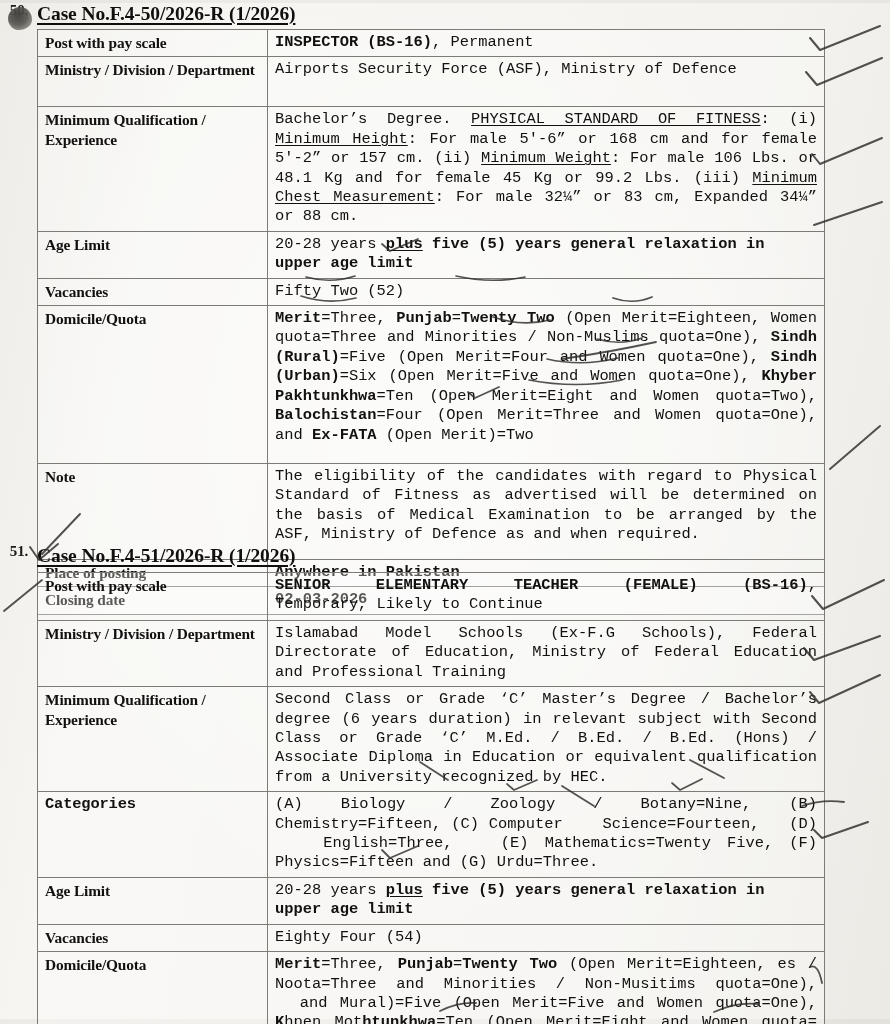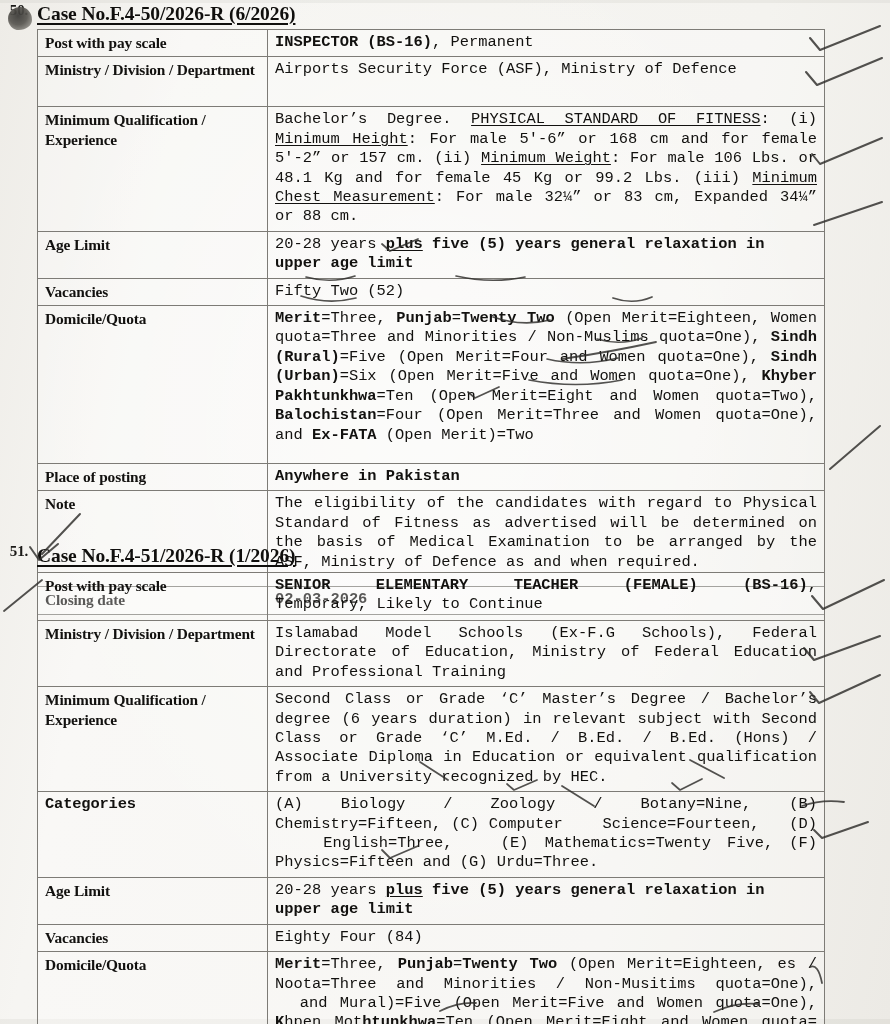--- a/index.html
+++ b/index.html
@@ -129,21 +129,21 @@
 
 <div class="page">
 
   <div class="streak" style="left:0; top:0; width:890px; height:3px;"></div>
   <div class="streak" style="left:0; top:1019px; width:890px; height:5px;"></div>
 
   <div class="margin-num n1">50.</div>
   <div class="ink-blot"></div>
   <div class="margin-num n2">51.</div>
 
-  <div class="case-heading h1">Case No.F.4-50/2026-R (6/2026)</div>
+  <div class="case-heading h1">Case No.F.4-50/2026-R (1/2026)</div>
 
   <table class="doc-table t1">
     <tbody>
       <tr>
         <td class="col-label">Post  with pay scale</td>
         <td class="col-value nojust"><span class="b">INSPECTOR (BS-16)</span>, Permanent</td>
       </tr>
       <tr>
         <td class="col-label" style="height:42px;">Ministry / Division / Department</td>
         <td class="col-value nojust">Airports Security Force (ASF), Ministry of Defence</td>
@@ -158,28 +158,28 @@
       </tr>
       <tr>
         <td class="col-label">Vacancies</td>
         <td class="col-value nojust">Fifty Two (52)</td>
       </tr>
       <tr>
         <td class="col-label" style="height:150px;">Domicile/Quota</td>
         <td class="col-value"><span class="b">Merit</span>=Three, <span class="b">Punjab</span>=<span class="b">Twenty Two</span> (Open Merit=Eighteen, Women quota=Three and Minorities / Non-Muslims quota=One), <span class="b">Sindh (Rural)</span>=Five (Open Merit=Four and Women quota=One), <span class="b">Sindh (Urban)</span>=Six (Open Merit=Five and Women quota=One), <span class="b">Khyber Pakhtunkhwa</span>=Ten (Open Merit=Eight and Women quota=Two), <span class="b">Balochistan</span>=Four (Open Merit=Three and Women quota=One), and <span class="b">Ex-FATA</span> (Open Merit)=Two</td>
       </tr>
       <tr>
+        <td class="col-label" style="height:88px;">Note</td>
+        <td class="col-value">The eligibility of the candidates with regard to Physical Standard of Fitness as advertised will be determined on the basis of Medical Examination to be arranged by the ASF, Ministry of Defence as and when required.</td>
+      </tr>
+      <tr>
         <td class="col-label">Place of posting</td>
         <td class="col-value nojust"><span class="b">Anywhere in Pakistan</span></td>
       </tr>
       <tr>
-        <td class="col-label" style="height:88px;">Note</td>
-        <td class="col-value">The eligibility of the candidates with regard to Physical Standard of Fitness as advertised will be determined on the basis of Medical Examination to be arranged by the ASF, Ministry of Defence as and when required.</td>
-      </tr>
-      <tr>
         <td class="col-label">Closing date</td>
         <td class="col-value nojust"><span class="b">02-03-2026</span></td>
       </tr>
     </tbody>
   </table>
 
   <div class="case-heading h2">Case No.F.4-51/2026-R (1/2026)</div>
 
   <table class="doc-table t2">
     <tbody>
@@ -198,21 +198,21 @@
       <tr>
         <td class="col-label" style="height:62px;font-family:Liberation Mono, monospace;">Categories</td>
         <td class="col-value">(A) Biology / Zoology / Botany=Nine, (B) Chemistry=Fifteen, (C) Computer &nbsp;&nbsp;&nbsp;Science=Fourteen, &nbsp;&nbsp;(D) &nbsp;&nbsp;&nbsp;English=Three, &nbsp;&nbsp;(E) Mathematics=Twenty Five, (F) Physics=Fifteen and (G) Urdu=Three.</td>
       </tr>
       <tr>
         <td class="col-label">Age Limit</td>
         <td class="col-value nojust">20-28 years <span class="b u">plus</span> <span class="b">five (5) years general relaxation in upper age limit</span></td>
       </tr>
       <tr>
         <td class="col-label">Vacancies</td>
-        <td class="col-value nojust">Eighty  Four (84)</td>
+        <td class="col-value nojust">Eighty  Four (54)</td>
       </tr>
       <tr>
         <td class="col-label" style="height:152px;">Domicile/Quota</td>
         <td class="col-value"><span class="b">Merit</span>=Three, <span class="b">Punjab</span>=<span class="b">Twenty Two</span> (Open Merit=Eighteen, es / Noota=Three and Minorities / Non-Musitims quota=One), &nbsp;&nbsp;and Mural)=Five (Open Merit=Five and Women quota=One), <span class="b">K</span>hpen Mot<span class="b">htunkhwa</span>=Ten (Open Merit=Eight and Women quota= and Minn<span class="b">oraktwa</span>=Ten (Open Merit=Five and &nbsp;&nbsp;Women quota=Tive, <span class="b">Ex</span>s<span class="b">iochistan</span>=Four (Open Merit=Three and Women quota=One), and AJ&amp;K (Open Merit)=Two</td>
       </tr>
     </tbody>
   </table>
 
   <div class="pen" style="left:806px; top:24px;">
     <svg width="80" height="34">

